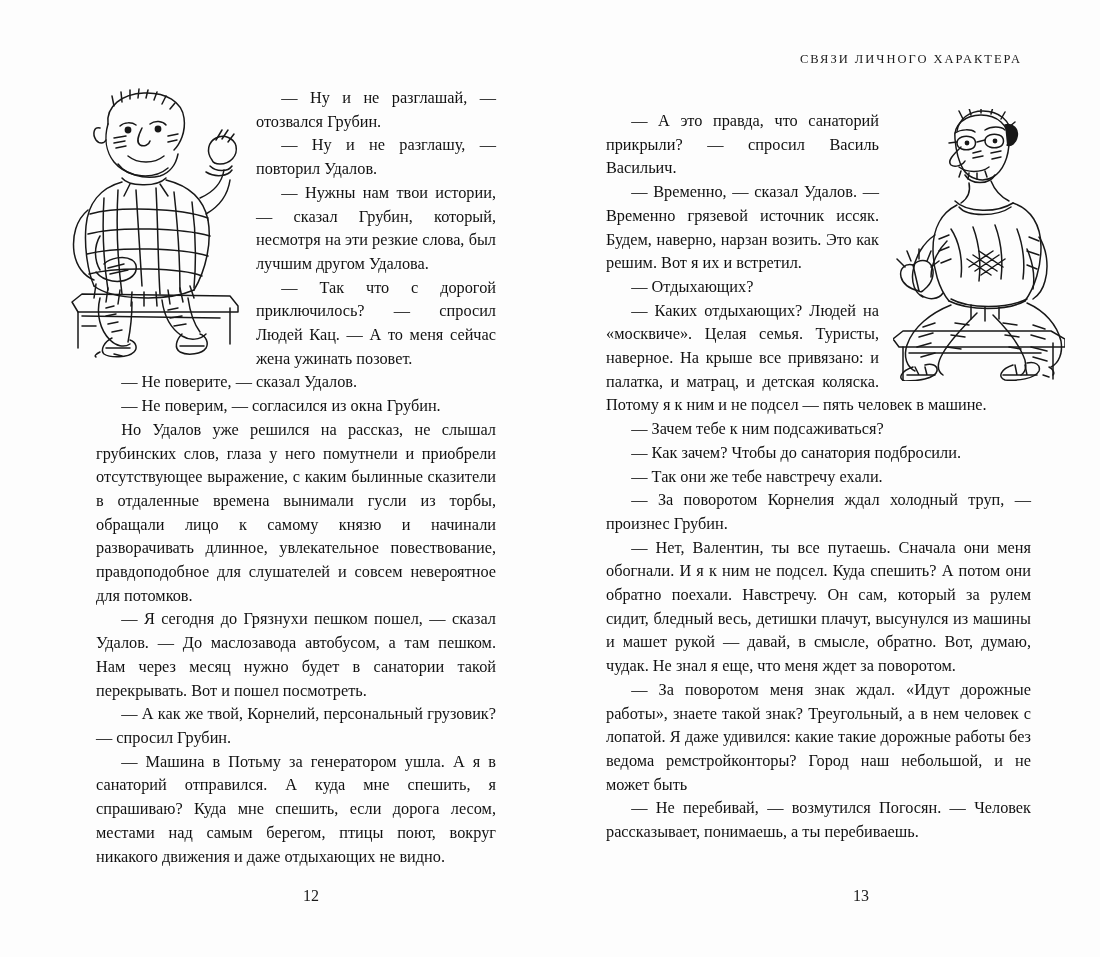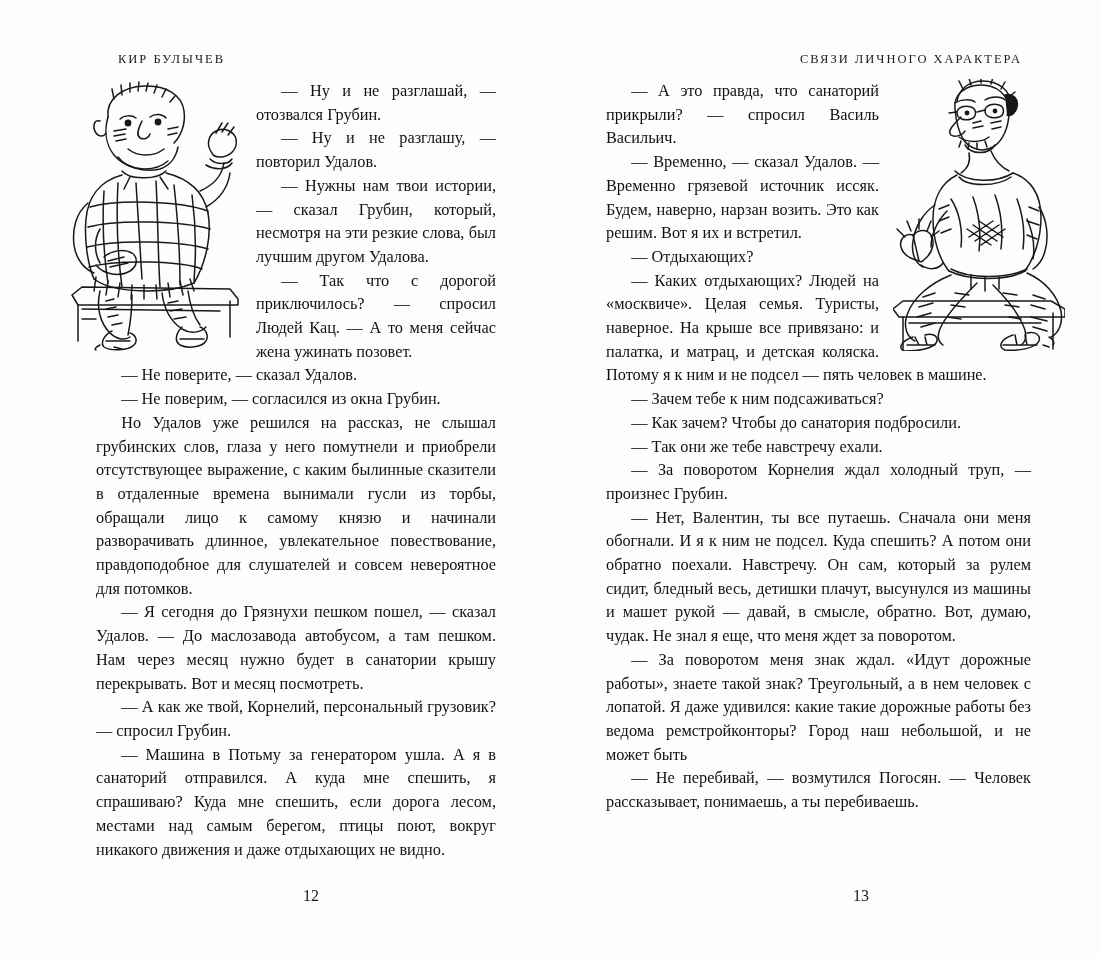--- a/index.html
+++ b/index.html
@@ -34,21 +34,21 @@
     letter-spacing: 2.0px;
     text-transform: uppercase;
     color: #1a1a1a;
     margin: 8px 0 0 0;
     font-family: "Liberation Serif", "DejaVu Serif", serif;
   }
   .page-left .running-head  { text-align: left; padding-left: 22px; }
   .page-right .running-head { text-align: right; padding-right: 10px; }
 
   .textblock {
-    margin-top: 12px;
+    margin-top: 42px;
     font-size: 16.3px;
     line-height: 1.455;
     text-align: justify;
     text-justify: inter-word;
     hyphens: manual;
   }
   .page-left .textblock  { width: 400px; }
   .page-right .textblock { width: 425px; }
 
   p {
@@ -80,21 +80,20 @@
   .page-left .folio  { padding-right: 272px; }
   .page-right .folio { padding-right: 264px; }
 </style>
 </head>
 <body>
 
 <div class="spread">
 
   <div class="page page-left">
 
-    <div class="running-head">КИР БУЛЫЧЕВ</div>
 
     <div class="textblock">
 
       <div class="illus illus-left">
         <svg viewBox="0 0 172 272" xmlns="http://www.w3.org/2000/svg">
           <g fill="none" stroke="#181818" stroke-width="1.5" stroke-linecap="round" stroke-linejoin="round">
 
             <path d="M38 38 C36 20 52 8 74 7 C96 6 112 16 114 32 C116 46 110 58 104 64"></path>
             <path d="M38 38 C34 52 36 66 44 76 C54 88 74 94 90 90 C100 87 106 78 108 68"></path>
 
@@ -167,21 +166,21 @@
         </svg>
       </div>
 
       <p>— Ну и не разглашай, — отозвался Грубин.</p>
       <p>— Ну и не разглашу, — повторил Удалов.</p>
       <p>— Нужны нам твои истории, — сказал Грубин, который, несмотря на эти резкие слова, был лучшим другом Удалова.</p>
       <p>— Так что с дорогой приключилось? — спросил Людей Кац. — А то меня сейчас жена ужинать позовет.</p>
       <p>— Не поверите, — сказал Удалов.</p>
       <p>— Не поверим, — согласился из окна Грубин.</p>
       <p>Но Удалов уже решился на рассказ, не слышал грубинских слов, глаза у него помутнели и приобрели отсутствующее выражение, с каким былинные сказители в отдаленные времена вынимали гусли из торбы, обращали лицо к самому князю и начинали разворачивать длинное, увлекательное повествование, правдоподобное для слушателей и совсем невероятное для потомков.</p>
-      <p>— Я сегодня до Грязнухи пешком пошел, — сказал Удалов. — До маслозавода автобусом, а там пешком. Нам через месяц нужно будет в санатории крышу перекрывать. Вот и месяц посмотреть.</p>
+      <p>— Я сегодня до Грязнухи пешком пошел, — сказал Удалов. — До маслозавода автобусом, а там пешком. Нам через месяц нужно будет в санатории такой перекрывать. Вот и пошел посмотреть.</p>
       <p>— А как же твой, Корнелий, персональный грузовик? — спросил Грубин.</p>
       <p>— Машина в Потьму за генератором ушла. А я в санаторий отправился. А куда мне спешить, я спрашиваю? Куда мне спешить, если дорога лесом, местами над самым берегом, птицы поют, вокруг никакого движения и даже отдыхающих не видно.</p>
     </div>
 
     <div class="folio">12</div>
   </div>
 
   <div class="page page-right">
 
     <div class="running-head">СВЯЗИ ЛИЧНОГО ХАРАКТЕРА</div>

